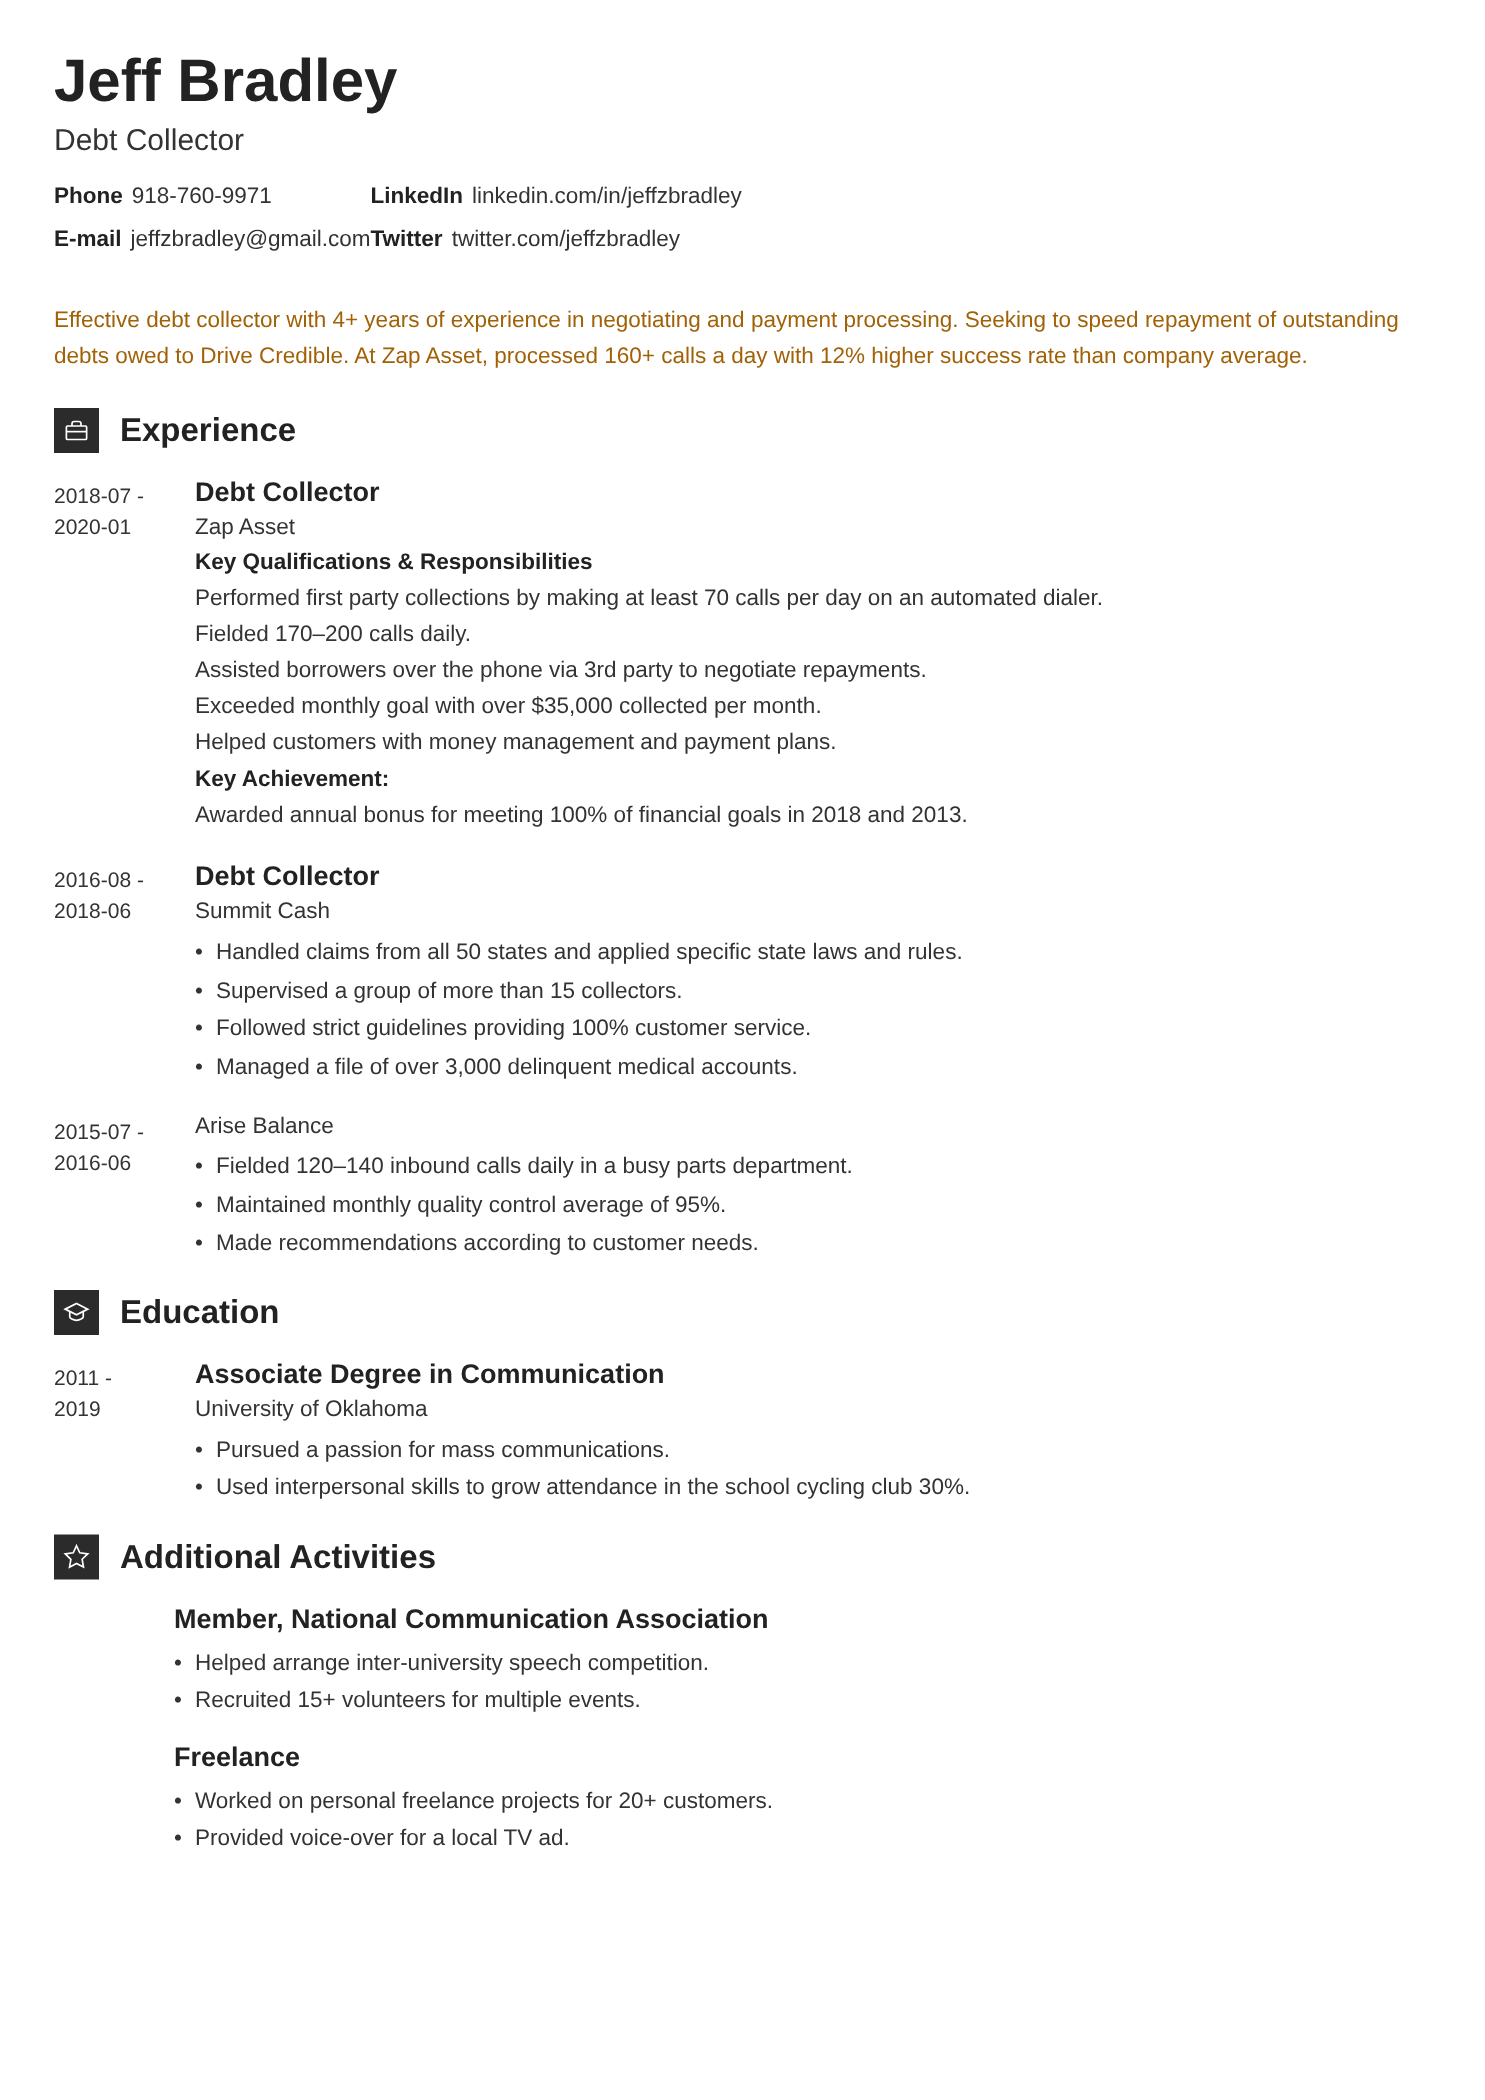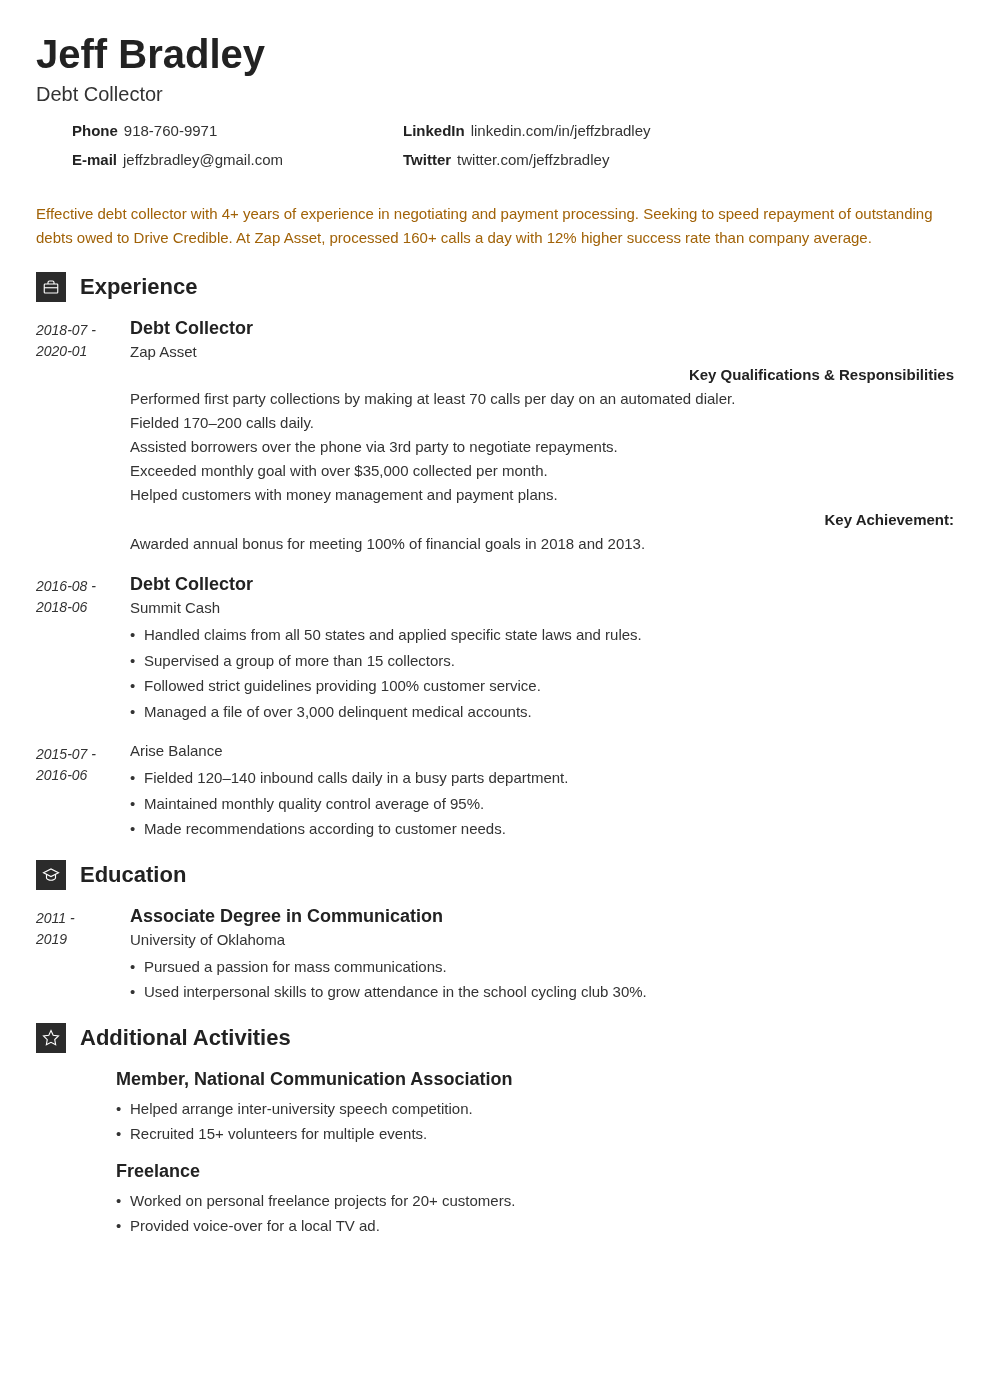--- a/index.html
+++ b/index.html
@@ -16,23 +16,21 @@
     margin-bottom: 6px;
   }
   .title {
     font-size: 20px;
     font-weight: 400;
     color: #333;
     margin-bottom: 16px;
   }
   .contact {
     display: flex;
-    gap: 120px;
     margin-bottom: 22px;
-    margin-left: 36px;
   }
   .contact-col { flex: 0 0 auto; }
   .contact-row {
     display: flex;
     margin-bottom: 12px;
     font-size: 15px;
   }
   .contact-label { font-weight: 700; margin-right: 6px; }
   .contact-value { color: #333; }
   .summary {
@@ -59,26 +57,25 @@
   .section-icon svg { width: 18px; height: 18px; stroke: #fff; fill: none; stroke-width: 1.5; }
   .section-title { font-size: 22px; font-weight: 700; }
   .entry { display: flex; margin-bottom: 18px; }
   .entry-dates {
     width: 94px;
     flex-shrink: 0;
     font-size: 14px;
     color: #333;
     line-height: 1.5;
     padding-top: 2px;
-    font-style: italic;
   }
   .entry-content { flex: 1; }
   .entry-title { font-size: 18px; font-weight: 700; margin-bottom: 4px; }
   .entry-org { font-size: 15px; color: #333; margin-bottom: 6px; }
-  .subhead { font-weight: 700; font-size: 15px; margin-top: 4px; margin-bottom: 4px; text-align: right; }
+  .subhead { font-weight: 700; font-size: 15px; margin-top: 4px; margin-bottom: 4px; }
   .line { font-size: 15px; line-height: 1.6; color: #333; }
   ul.bullets { list-style: none; padding: 0; }
   ul.bullets li {
     font-size: 15px;
     line-height: 1.7;
     color: #333;
     position: relative;
     padding-left: 14px;
   }
   ul.bullets li::before {

